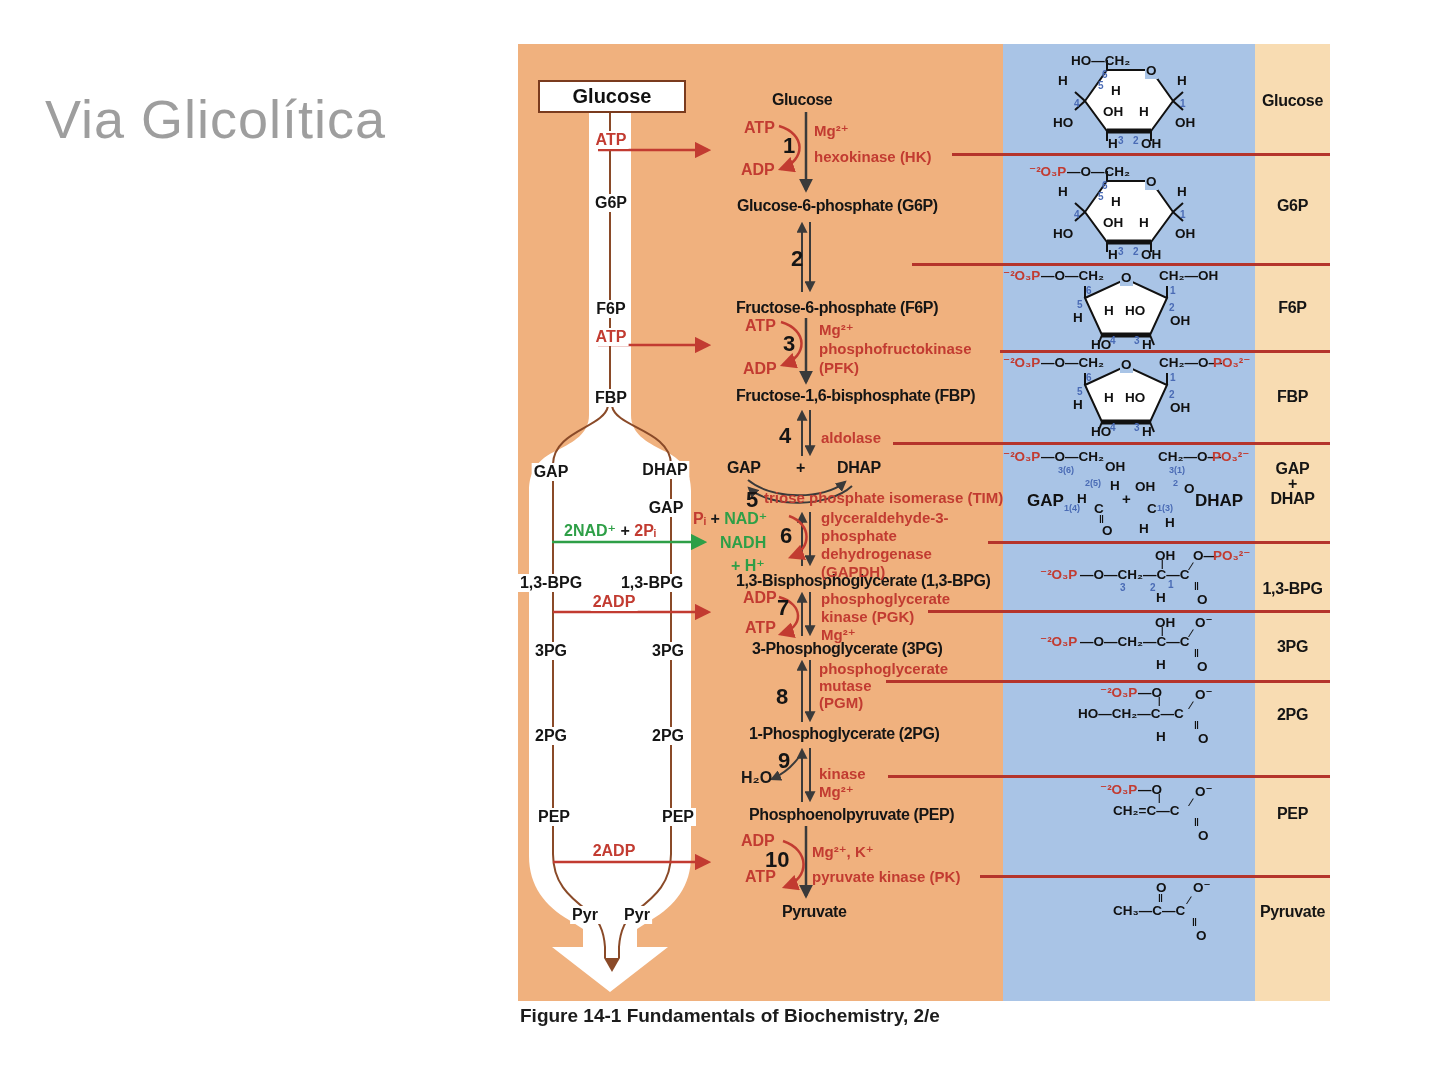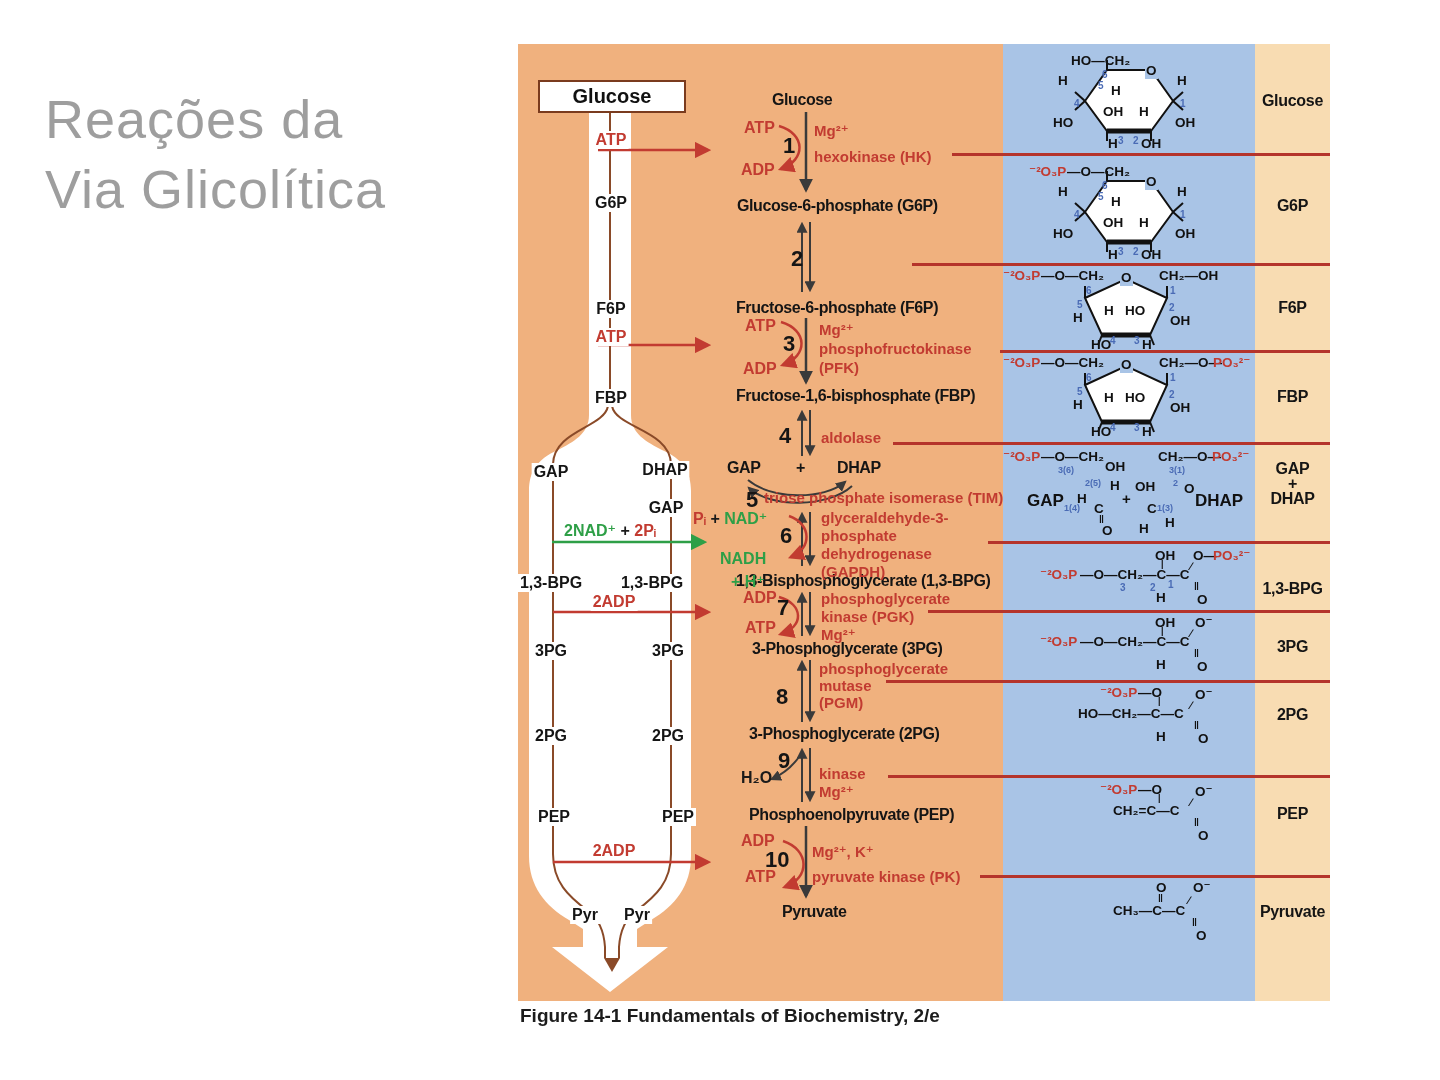--- a/index.html
+++ b/index.html
@@ -16,21 +16,21 @@
   .strip-peach{position:absolute;left:1255px;top:44px;width:75px;height:957px;background:#F8DCB2;}
   .eline{position:absolute;height:2.5px;background:#B5342B;}
   
   .met{position:absolute;font-size:16px;font-weight:bold;color:#151515;letter-spacing:-0.4px;white-space:nowrap;}
   .num{position:absolute;font-size:22px;font-weight:bold;color:#151515;white-space:nowrap;}
   .enz{position:absolute;font-size:15px;font-weight:bold;color:#C23B31;white-space:nowrap;}
   .enz span{display:block;}
   .cof{position:absolute;font-size:16px;font-weight:bold;color:#C23B31;white-space:nowrap;}
   .blk{color:#1a1a1a;} .grn{color:#2E9F47;} .red{color:#C23B31;}
   .cofk{position:absolute;font-size:16px;font-weight:bold;color:#1a1a1a;white-space:nowrap;}
-  .cofg{position:absolute;font-size:16px;font-weight:bold;color:#2E9F47;white-space:nowrap;margin-top:16px;}
+  .cofg{position:absolute;font-size:16px;font-weight:bold;color:#2E9F47;white-space:nowrap;}
   
   .tl{position:absolute;font-size:16px;font-weight:bold;color:#151515;background:#fff;
       padding:0 2px;white-space:nowrap;transform:translateX(-50%);}
   .tlr{position:absolute;font-size:16px;font-weight:bold;color:#C23B31;background:#fff;
       padding:0 2px;white-space:nowrap;transform:translateX(-50%);}
   .tlmix{position:absolute;font-size:16px;font-weight:bold;background:#fff;padding:0 2px;white-space:nowrap;}
   
   .gbox{position:absolute;left:538px;top:80px;width:148px;height:33px;background:#fff;
         border:2.5px solid #7A3B1E;box-sizing:border-box;display:flex;align-items:center;
         justify-content:center;font-size:20px;font-weight:bold;color:#111;}
@@ -48,21 +48,20 @@
            font-weight:bold;color:#1c1c1c;}
   .caption span{display:block;}
   svg{overflow:visible;}
 </style>
 </head>
 <body>
 
 <div class="canvas">
 
   <div class="slide-title">
-    <span>Reações da</span>
     <span>Via Glicolítica</span>
   </div>
 
   <div class="panel"></div>
   <div class="strip-blue"></div>
   <div class="strip-peach"></div>
 
   <div class="eline" style="left:952px;top:153px;width:378px;"></div>
   <div class="eline" style="left:912px;top:263px;width:418px;"></div>
   <div class="eline" style="left:1000px;top:350px;width:330px;"></div>
@@ -165,21 +164,21 @@
 
   <div class="met" style="left:772px;top:91px;">Glucose</div>
   <div class="met" style="left:737px;top:197px;">Glucose-6-phosphate (G6P)</div>
   <div class="met" style="left:736px;top:299px;">Fructose-6-phosphate (F6P)</div>
   <div class="met" style="left:736px;top:387px;">Fructose-1,6-bisphosphate (FBP)</div>
   <div class="met" style="left:727px;top:459px;">GAP</div>
   <div class="met" style="left:796px;top:459px;">+</div>
   <div class="met" style="left:837px;top:459px;">DHAP</div>
   <div class="met" style="left:736px;top:572px;">1,3-Bisphosphoglycerate (1,3-BPG)</div>
   <div class="met" style="left:752px;top:640px;">3-Phosphoglycerate (3PG)</div>
-  <div class="met" style="left:749px;top:725px;">3-Phosphoglycerate (2PG)</div>
+  <div class="met" style="left:749px;top:725px;">1-Phosphoglycerate (2PG)</div>
   <div class="met" style="left:749px;top:806px;">Phosphoenolpyruvate (PEP)</div>
   <div class="met" style="left:782px;top:903px;">Pyruvate</div>
 
   <div class="num" style="left:783px;top:133px;">1</div>
   <div class="num" style="left:791px;top:246px;">2</div>
   <div class="num" style="left:783px;top:331px;">3</div>
   <div class="num" style="left:779px;top:423px;">4</div>
   <div class="num" style="left:746px;top:487px;">5</div>
   <div class="num" style="left:780px;top:523px;">6</div>
   <div class="num" style="left:777px;top:595px;">7</div>

